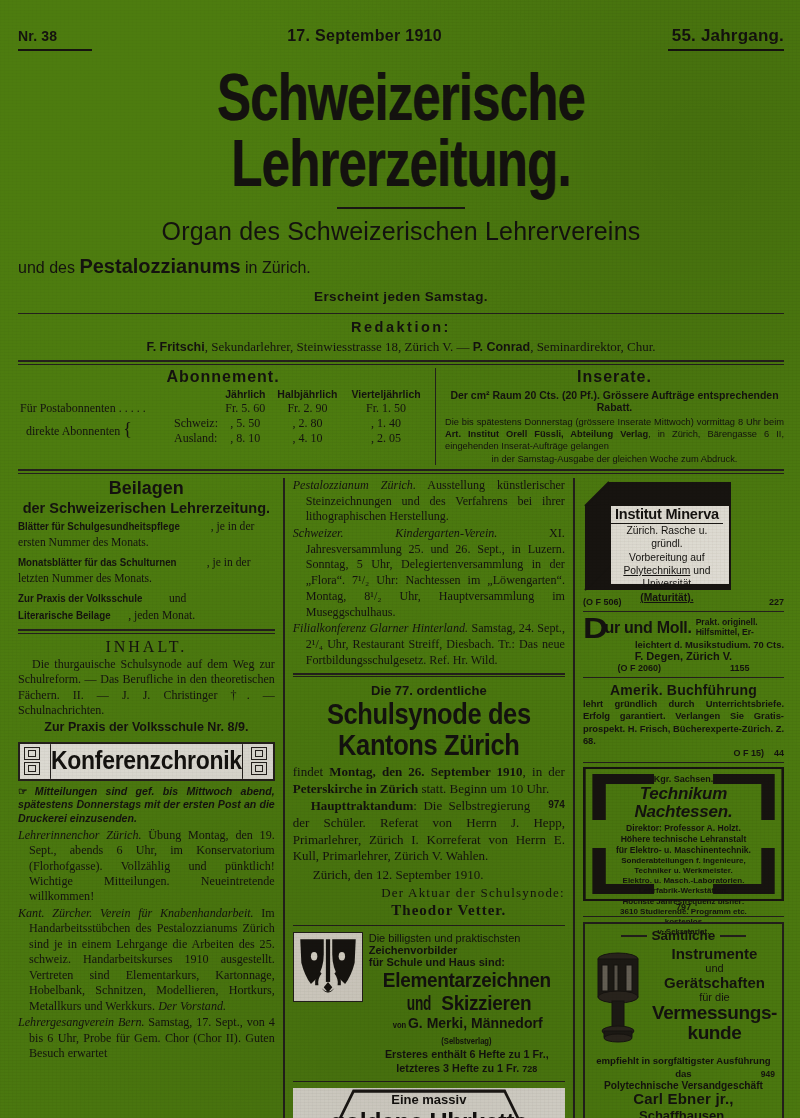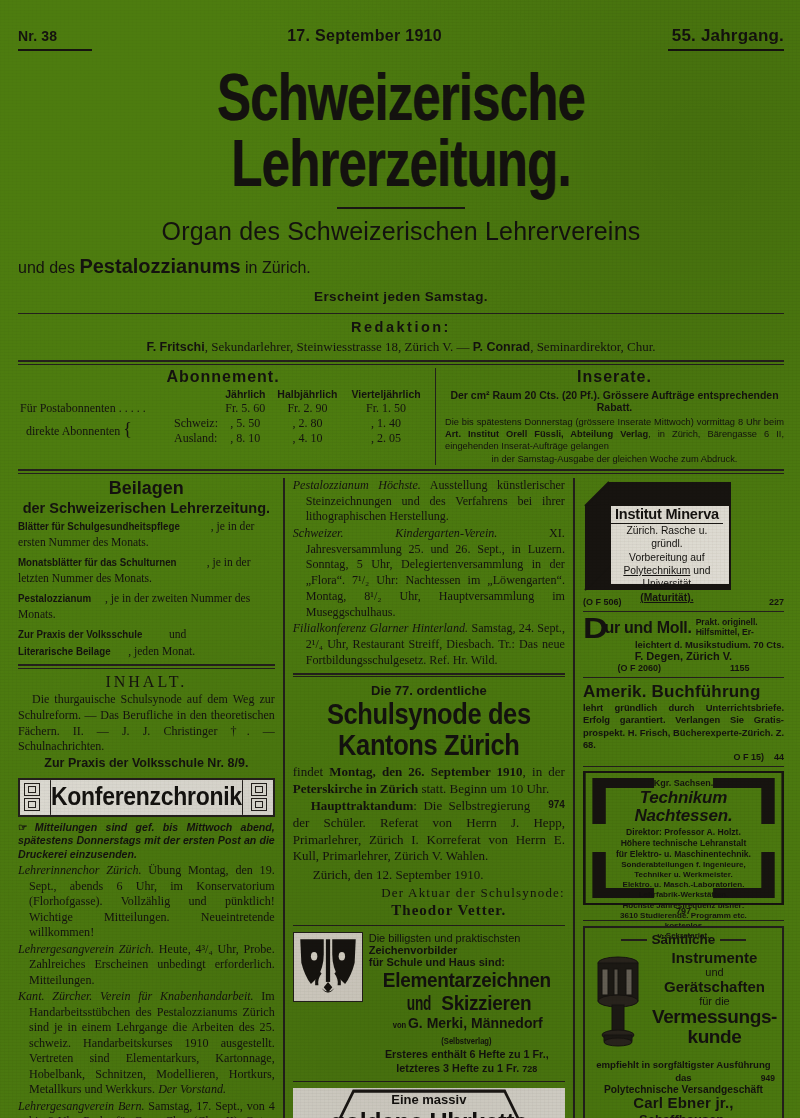--- a/index.html
+++ b/index.html
@@ -332,21 +332,21 @@
     line-height: .78;
     display: inline-block;
     transform: scaleX(1.15);
     transform-origin: left top;
   }
   .dur-rest { font-family: "Liberation Sans", sans-serif; font-weight: bold; font-size: 16px; letter-spacing: -.3px; padding-top: 3px; }
   .dur-side { font-family: "Liberation Sans", sans-serif; font-weight: bold; font-size: 8.6px; line-height: 1.2; text-align: left; margin-left: 4px; padding-top: 1px; }
   .dur-l2 { font-family: "Liberation Sans", sans-serif; font-weight: bold; font-size: 9.4px; text-align: right; }
   .dur-l3 { font-family: "Liberation Sans", sans-serif; font-weight: bold; font-size: 11px; text-align: center; }
 
-  .amk-t { font-family: "Liberation Sans", sans-serif; font-weight: bold; font-size: 17px; letter-spacing: .2px; }
+  .amk-t { font-family: "Liberation Sans", sans-serif; font-weight: bold; font-size: 14px; text-align: center; letter-spacing: .2px; }
   .amk-b { font-family: "Liberation Sans", sans-serif; font-weight: bold; font-size: 9.4px; line-height: 1.3; text-align: justify; }
 
   
   .tech { position: relative; height: 134px; margin-top: 3px; }
   .tech svg { position: absolute; inset: 0; }
   .tech-in { position: absolute; left: 16px; right: 16px; top: 7px; text-align: center; }
   .tech-k { font-family: "Liberation Sans", sans-serif; font-weight: bold; font-size: 9px; }
   .tech-t { font-family: "Liberation Sans", sans-serif; font-weight: bold; font-style: italic; font-size: 17px; line-height: 1.02; margin-top: 1px; letter-spacing: -.2px; }
   .tech-b { font-family: "Liberation Sans", sans-serif; font-weight: bold; font-size: 8.6px; line-height: 1.28; margin-top: 2px; }
   .tech-b .s { font-size: 8px; }
@@ -457,23 +457,20 @@
         <div class="beilagen-t1">Beilagen</div>
         <div class="beilagen-t2">der Schweizerischen Lehrerzeitung.</div>
 
         <div class="beilagen-item">
           <span class="cond">Blätter für Schulgesundheitspflege</span><span>, je in der ersten Nummer des Monats.</span>
         </div>
         <div class="beilagen-item">
           <span class="cond">Monatsblätter für das Schulturnen</span><span>, je in der letzten Nummer des Monats.</span>
         </div>
         <div class="beilagen-item">
-          <span class="cond">Pestalozzianum</span><span>, je in der zweiten Nummer des Monats.</span>
-        </div>
-        <div class="beilagen-item">
           <span class="cond">Zur Praxis der Volksschule</span><span> und </span><span class="cond">Literarische Beilage</span><span>, jeden Monat.</span>
         </div>
 
         <div class="hr-dbl"></div>
         <div class="inhalt-head">INHALT.</div>
         <div class="inhalt-body">Die thurgauische Schulsynode auf dem Weg zur Schulreform. — Das Berufliche in den theoretischen Fächern. II. — J. J. Christinger †. — Schulnachrichten.</div>
         <div class="inhalt-line2">Zur Praxis der Volksschule Nr. 8/9.</div>
 
         <div class="kc-banner">
           <span class="kc-orn l">
@@ -486,28 +483,27 @@
             </span>
           <div class="kc-title">Konferenzchronik</div>
         </div>
 
         <div class="kc-notice">
           <span class="hand">☞</span>
           <span>Mitteilungen sind gef. bis Mittwoch abend, spätestens Donnerstags mit der ersten Post an die Druckerei einzusenden.</span>
         </div>
 
         <div class="kc-entry"><span class="org">Lehrerinnenchor Zürich.</span><span> Übung Montag, den 19. Sept., abends 6 Uhr, im Konservatorium (Florhofgasse). Vollzählig und pünktlich! Wichtige Mitteilungen. Neueintretende willkommen!</span></div>
-        <div class="kc-entry"><span class="org">Lehrergesangverein Zürich.</span><span> Heute, 4³/₄ Uhr, Probe. Zahlreiches Erscheinen unbedingt erforderlich. Mitteilungen.</span></div>
         <div class="kc-entry"><span class="org">Kant. Zürcher. Verein für Knabenhandarbeit.</span><span> Im Handarbeitsstübchen des Pestalozzianums Zürich sind je in einem Lehrgange die Arbeiten des 25. schweiz. Handarbeitskurses 1910 ausgestellt. Vertreten sind Elementarkurs, Kartonnage, Hobelbank, Schnitzen, Modellieren, Hortkurs, Metallkurs und Werkkurs. </span><span class="sig">Der Vorstand.</span></div>
         <div class="kc-entry"><span class="org">Lehrergesangverein Bern.</span><span> Samstag, 17. Sept., von 4 bis 6 Uhr, Probe für Gem. Chor (Chor II). Guten Besuch erwartet</span></div>
 
       </div>
 
       <div class="col-m">
-        <div class="mid-entry"><span class="org">Pestalozzianum Höchste.</span><span> Ausstellung künstlerischer Steinzeichnungen und des Verfahrens bei ihrer lithographischen Herstellung.</span></div>
+        <div class="mid-entry"><span class="org">Pestalozzianum Zürich.</span><span> Ausstellung künstlerischer Steinzeichnungen und des Verfahrens bei ihrer lithographischen Herstellung.</span></div>
         <div class="mid-entry"><span class="org">Schweizer. Kindergarten-Verein.</span><span> XI. Jahresversammlung 25. und 26. Sept., in Luzern. Sonntag, 5 Uhr, Delegiertenversammlung in der „Flora“. 7¹/₂ Uhr: Nachtessen im „Löwengarten“. Montag, 8¹/₂ Uhr, Hauptversammlung im Museggschulhaus.</span></div>
         <div class="mid-entry"><span class="org">Filialkonferenz Glarner Hinterland.</span><span> Samstag, 24. Sept., 2¹/₄ Uhr, Restaurant Streiff, Diesbach. Tr.: Das neue Fortbildungsschulgesetz. Ref. Hr. Wild.</span></div>
 
         <div class="rule-m"></div>
 
         <div>
           <div class="syn-pre">Die 77. ordentliche</div>
           <div class="syn-title">Schulsynode des Kantons Zürich</div>
           <div class="syn-body">
             <span>findet </span><b>Montag, den 26. September 1910</b><span>, in der </span><b>Peterskirche in Zürich</b><span> statt.  Beginn um 10 Uhr.</span>

